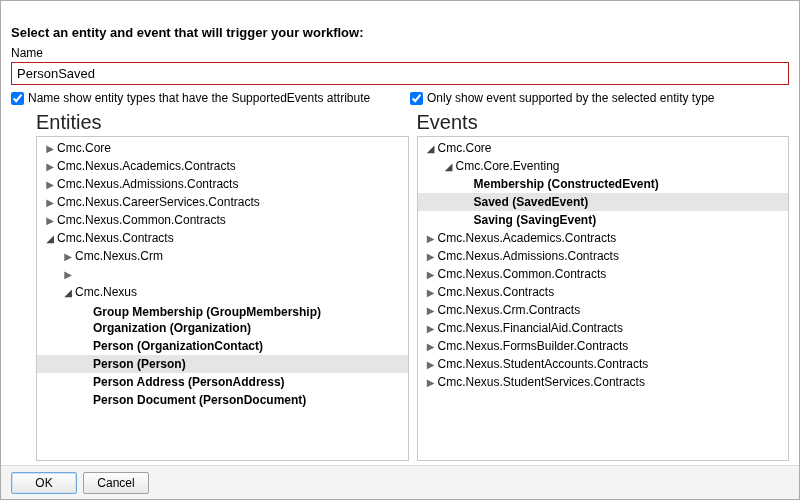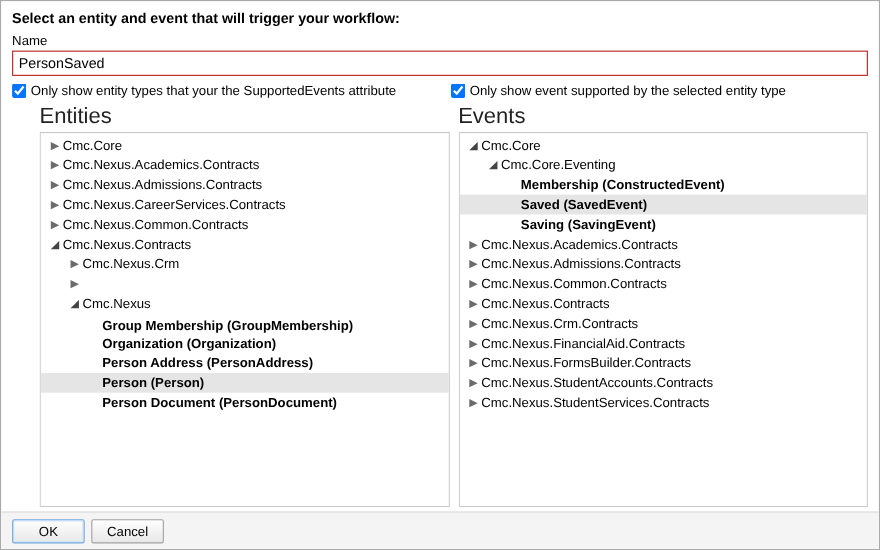--- a/index.html
+++ b/index.html
@@ -39,21 +39,21 @@
     background: linear-gradient(#fefefe,#e6e6e6);
     display: flex;
     align-items: center;
     justify-content: center;
     font-size: 10px;
     color: #555;
     cursor: pointer;
   }
   .content {
     flex: 1;
-    padding: 8px 10px 4px 10px;
+    padding: 24px 10px 4px 10px;
     display: flex;
     flex-direction: column;
     overflow: hidden;
   }
   .prompt {
     font-weight: bold;
     font-size: 13px;
     margin-bottom: 6px;
   }
   .name-label {
@@ -169,21 +169,21 @@
 <div class="window">
 
   <div class="content">
     <div class="prompt">Select an entity and event that will trigger your workflow:</div>
     <div class="name-label">Name</div>
     <input class="name-input" type="text" value="PersonSaved" style="">
 
     <div class="checks">
       <label class="check">
         <input type="checkbox" checked="" style="">
-        <span>Only show entity types that your the SupportedEvents attribute</span>
+        <span>Name show entity types that have the SupportedEvents attribute</span>
       </label>
       <label class="check">
         <input type="checkbox" checked="" style="">
         <span>Only show event supported by the selected entity type</span>
       </label>
     </div>
 
     <div class="columns">
       <div class="col">
         <div class="col-heading">Entities</div>
@@ -227,25 +227,29 @@
               <div class="tree-row" style="padding-left: 42px; align-items: flex-end;">
                 <span class="glyph"></span>
                 <span class="label bold">Group Membership (GroupMembership)</span>
               </div>
               <div class="tree-row" style="padding-left: 42px;">
                 <span class="glyph"></span>
                 <span class="label bold">Organization (Organization)</span>
               </div>
               <div class="tree-row" style="padding-left: 42px;">
                 <span class="glyph"></span>
+                <span class="label bold">Person (OrganizationContact)</span>
+              </div>
+              <div class="tree-row selected" style="padding-left: 42px;">
+                <span class="glyph"></span>
+                <span class="label bold">Person (Person)</span>
+              </div>
+              <div class="tree-row" style="padding-left: 42px;">
+                <span class="glyph"></span>
                 <span class="label bold">Person Address (PersonAddress)</span>
-              </div>
-              <div class="tree-row selected" style="padding-left: 42px;">
-                <span class="glyph"></span>
-                <span class="label bold">Person (Person)</span>
               </div>
               <div class="tree-row" style="padding-left: 42px;">
                 <span class="glyph"></span>
                 <span class="label bold">Person Document (PersonDocument)</span>
               </div>
             </div>
         </div>
       </div>
       <div class="col">
         <div class="col-heading">Events</div>

